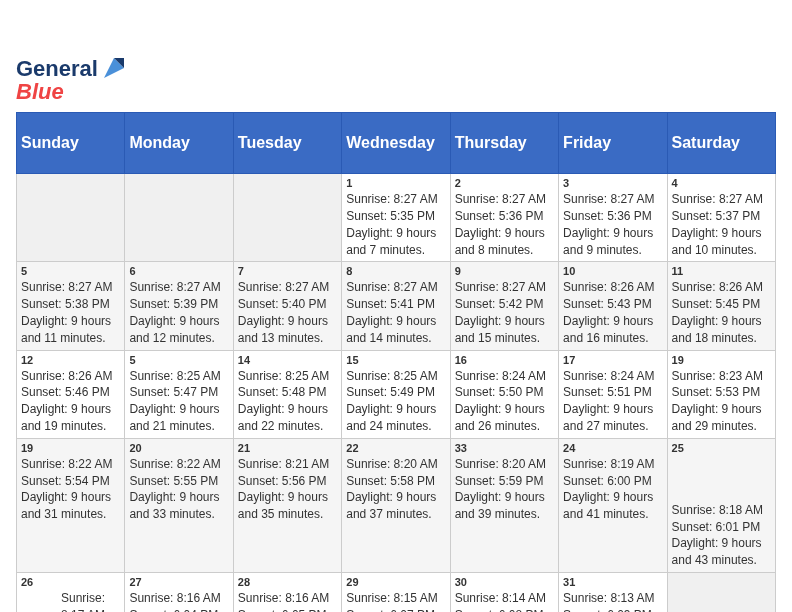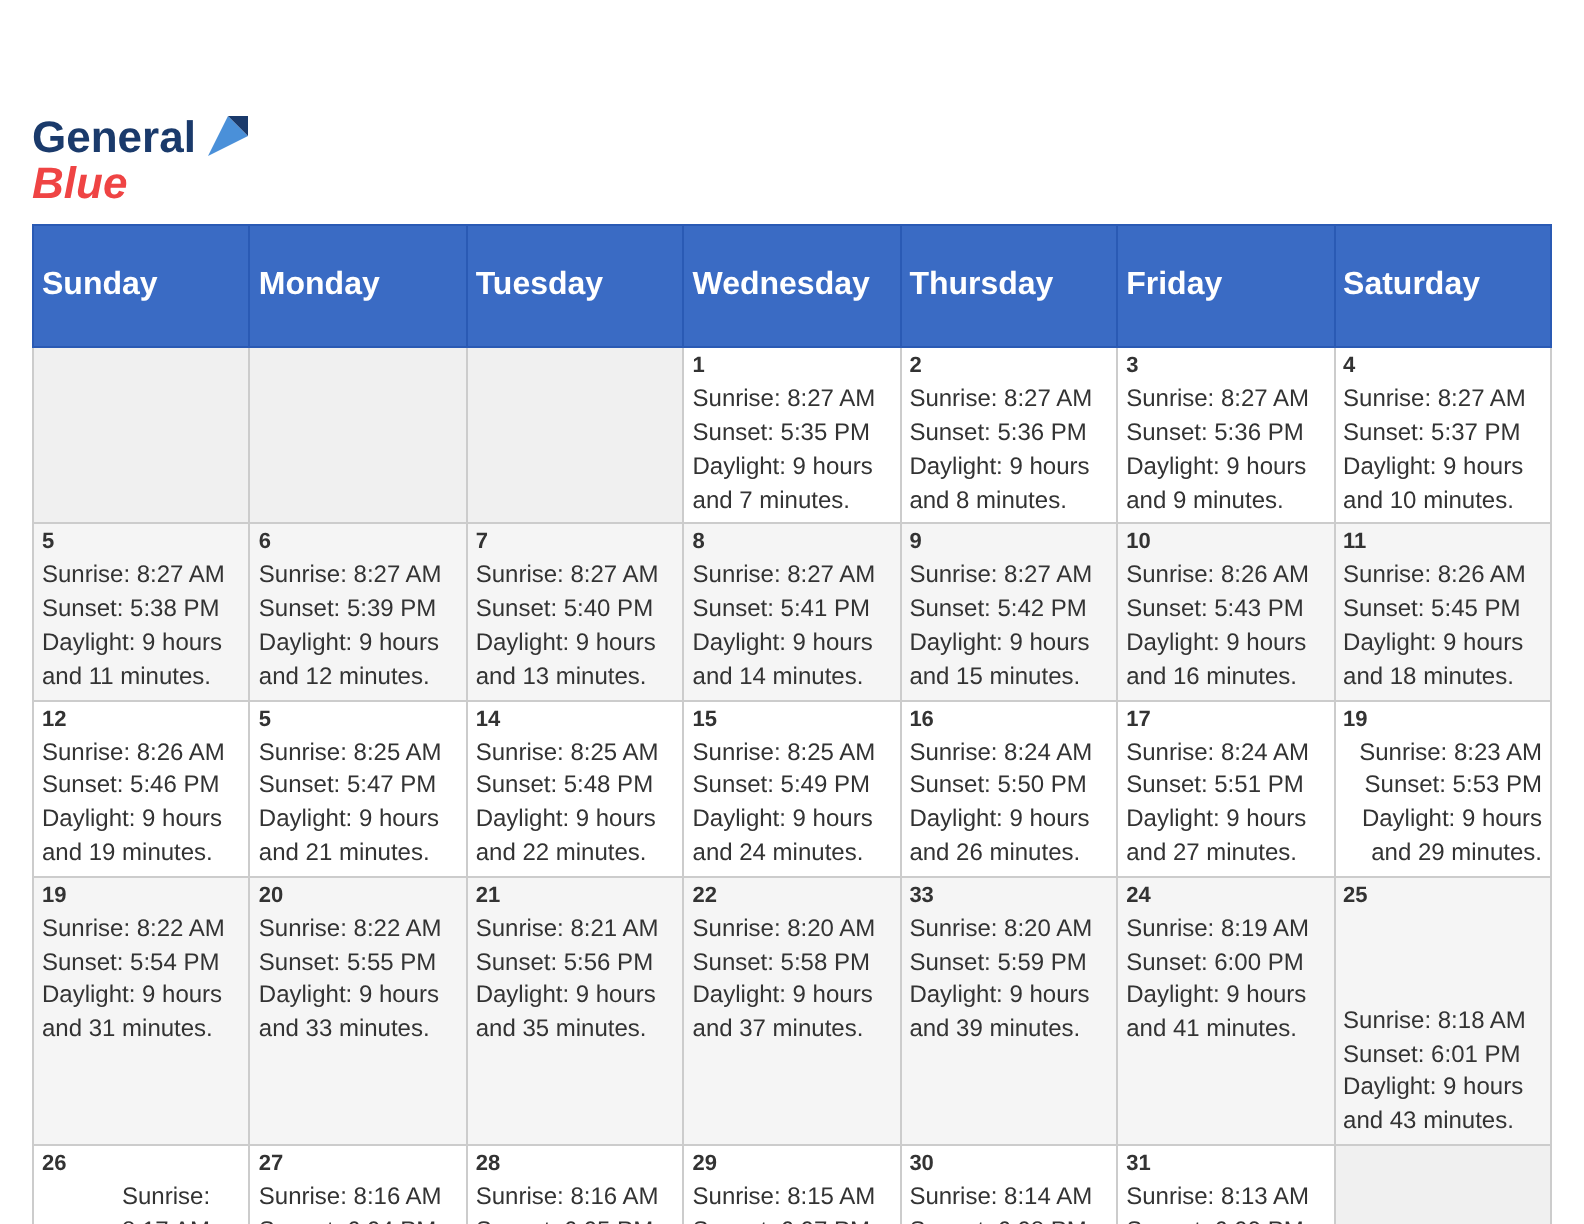--- a/index.html
+++ b/index.html
@@ -254,21 +254,21 @@
           </td>
           <td>
             <span class="day-num">17</span>
             <div class="day-info" style="white-space: pre-line;">Sunrise: 8:24 AM
 Sunset: 5:51 PM
 Daylight: 9 hours
 and 27 minutes.</div>
           </td>
           <td>
             <span class="day-num">19</span>
-            <div class="day-info" style="white-space: pre-line; text-align: right;">Sunrise: 8:23 AM
+            <div class="day-info" style="white-space: pre-line;">Sunrise: 8:23 AM
 Sunset: 5:53 PM
 Daylight: 9 hours
 and 29 minutes.</div>
           </td>
         </tr>
         <tr>
           <td>
             <span class="day-num">19</span>
             <div class="day-info" style="white-space: pre-line;">Sunrise: 8:22 AM
 Sunset: 5:54 PM

